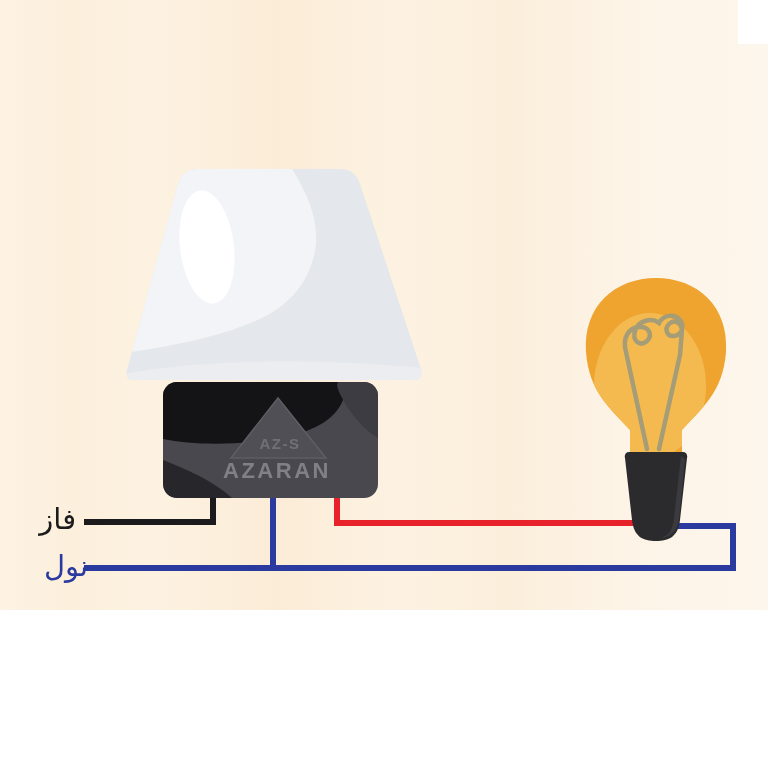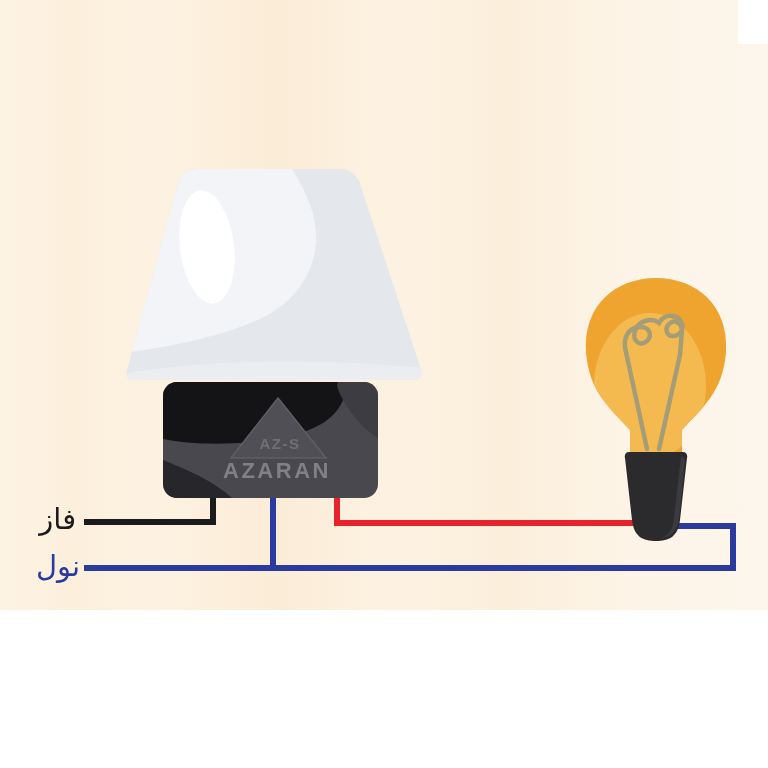--- a/index.html
+++ b/index.html
@@ -29,21 +29,21 @@
     text-align: right;
     width: 60px;
     font-family: "DejaVu Sans", sans-serif;
   }
   .wire-label.phase {
     left: 16px;
     top: 505px;
     color: #1b1b1d;
   }
   .wire-label.neutral {
-    left: 20px;
+    left: 28px;
     top: 552px;
     color: #2b3a9f;
     text-align: right;
   }
   .svg-latin {
     font-family: "Liberation Sans", "DejaVu Sans", sans-serif;
     font-weight: bold;
   }
 </style>
 </head>

